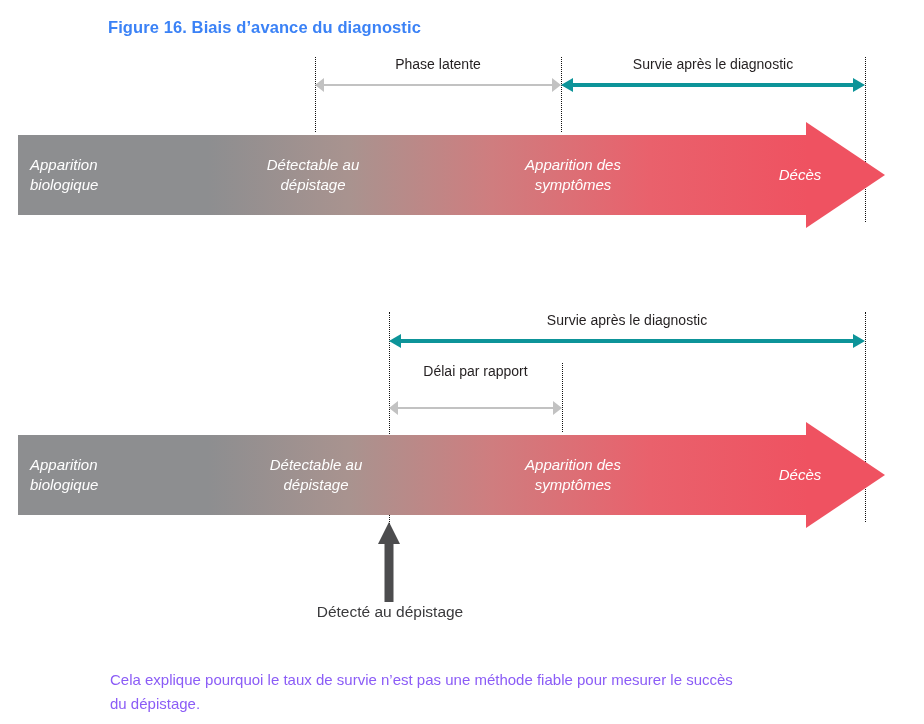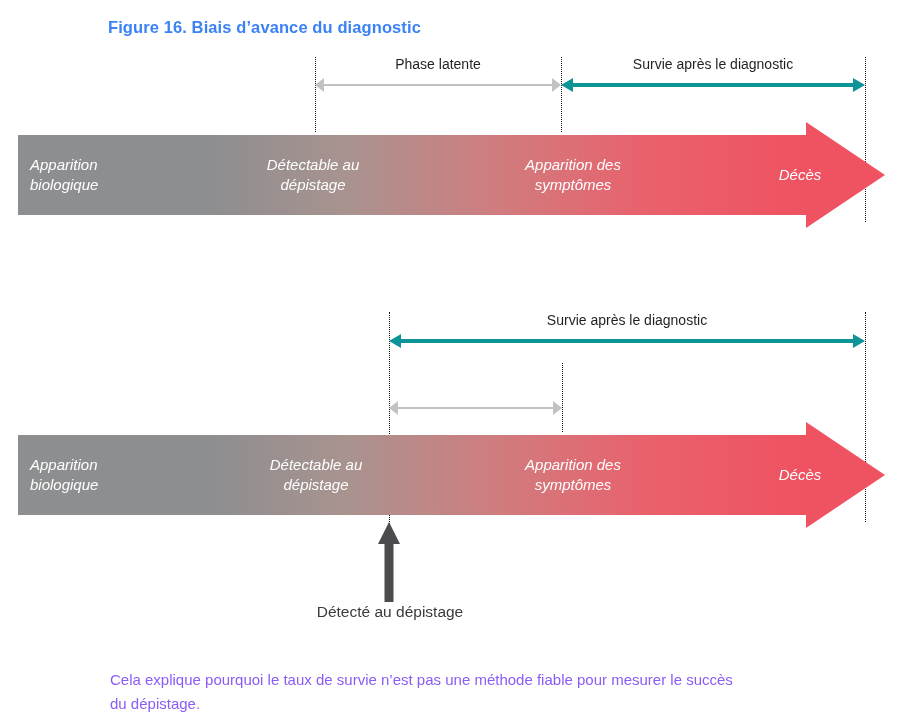--- a/index.html
+++ b/index.html
@@ -217,20 +217,21 @@
   <div class="measure-caption" style="left:389px; top:310px; width:476px;">
     <span>Survie après le diagnostic</span>
   </div>
   <div class="measure teal" style="left:389px; top:334px; width:476px;">
     <span class="tip left"></span>
     <span class="line"></span>
     <span class="tip right"></span>
   </div>
 
   <div class="measure-caption" style="left:389px; top:361px; width:173px;">
+    <div>Délai par rapport</div>
   </div>
   <div class="measure gray" style="left:389px; top:401px; width:173px;">
     <span class="tip left"></span>
     <span class="line"></span>
     <span class="tip right"></span>
   </div>
 
   <div class="timeline" style="left:18px; top:422px; width:867px;">
     <div class="shaft" style="width:790px;"></div>
     <div class="head" style="left:788px; width:79px;"></div>

